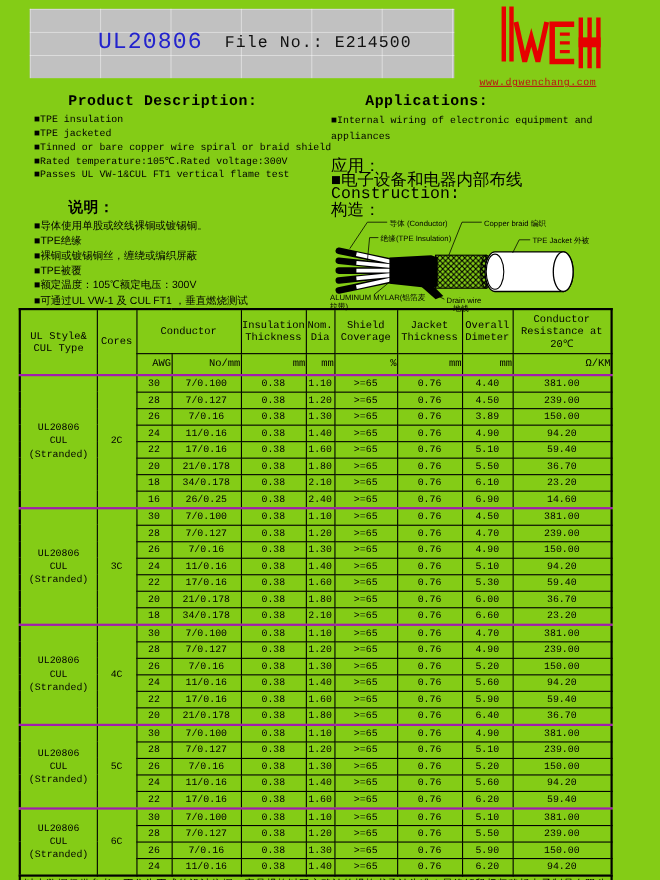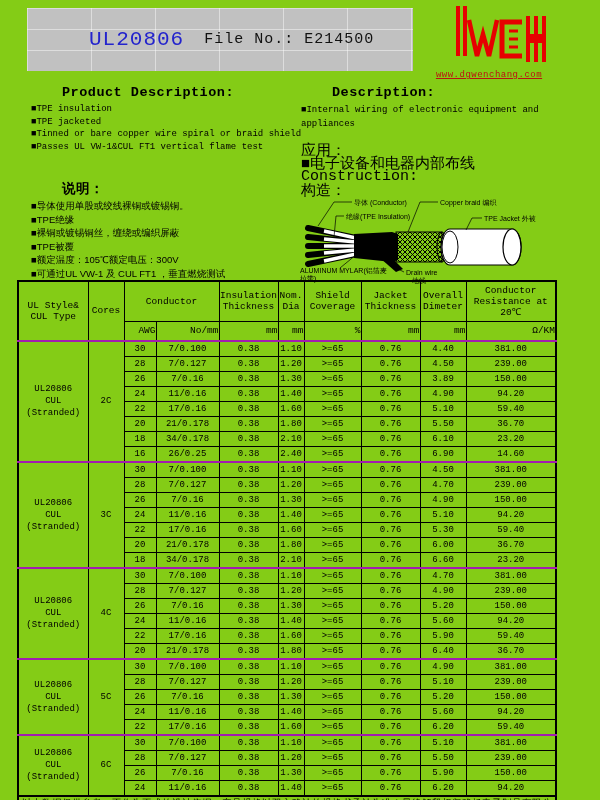--- a/index.html
+++ b/index.html
@@ -71,34 +71,35 @@
       <rect x="74" y="30" width="20" height="9" fill="#e60000" stroke="none"></rect>
     </g>
   </svg>
   <div class="site">www.dgwenchang.com</div>
 
   <div class="sec-h" style="left:30px;top:85px;">Product Description:</div>
   <div class="list" style="left:31px;top:103px;">
     <div>■TPE  insulation</div>
     <div>■TPE jacketed</div>
     <div>■Tinned or bare copper wire spiral or braid shield</div>
+    <div>■Rated temperature:105℃.Rated voltage:300V</div>
     <div>■Passes UL VW-1&amp;CUL FT1 vertical flame test</div>
   </div>
 
   <div class="sec-h" style="left:30px;top:180px;font-family:'Liberation Sans',sans-serif;">说明：</div>
   <div class="cnlist" style="left:31px;top:199px;">
     <div>■导体使用单股或绞线裸铜或镀锡铜。</div>
     <div>■TPE绝缘</div>
     <div>■裸铜或镀锡铜丝，缠绕或编织屏蔽</div>
     <div>■TPE被覆</div>
     <div>■额定温度：105℃额定电压：300V</div>
     <div>■可通过UL VW-1 及 CUL FT1 ，垂直燃烧测试</div>
   </div>
 
-  <div class="sec-h" style="left:300px;top:85px;">Description:</div>
+  <div class="sec-h" style="left:300px;top:85px;">Applications:</div>
   <div class="apps-item" style="left:301px;top:103px;">■Internal wiring of electronic equipment and appliances</div>
   <div class="plain" style="left:301px;top:141px;">应用：</div>
   <div class="plain" style="left:301px;top:154px;">■电子设备和电器内部布线</div>
   <div class="plain" style="left:301px;top:168px;font-family:'Liberation Mono',monospace;">Construction:</div>
   <div class="plain" style="left:301px;top:181px;">构造：</div>
 
   <svg class="diagram" viewBox="0 0 298 92">
     <defs>
       <pattern id="braidhatch" width="5" height="5" patternUnits="userSpaceOnUse">
         <path d="M0,5 L5,0 M0,0 L5,5" stroke="#000" stroke-width="1" fill="none"></path>

